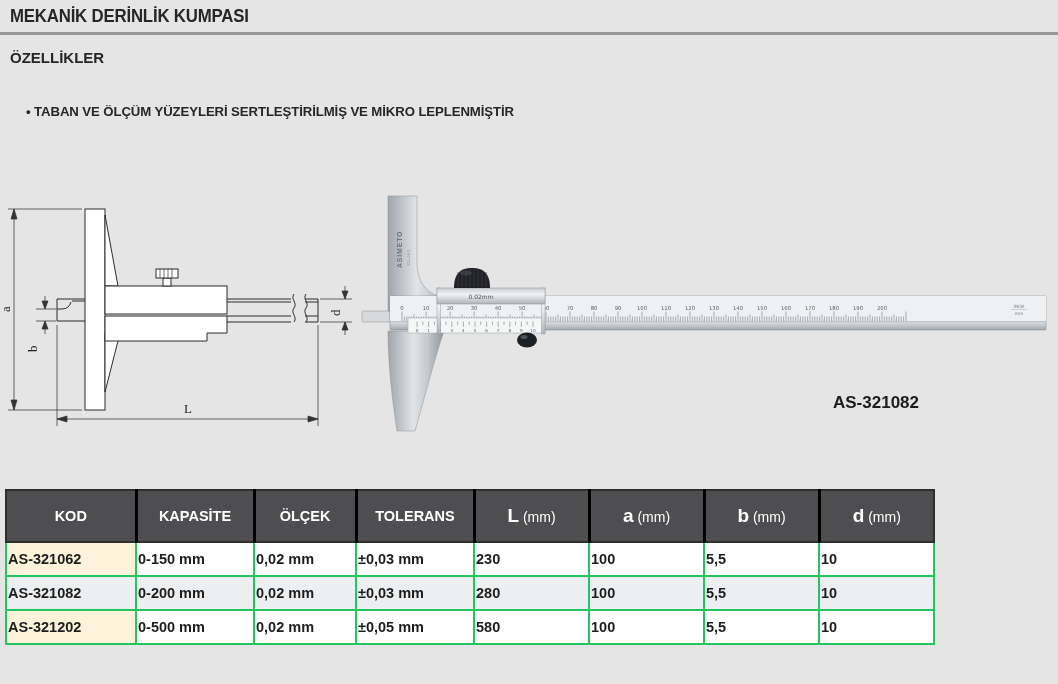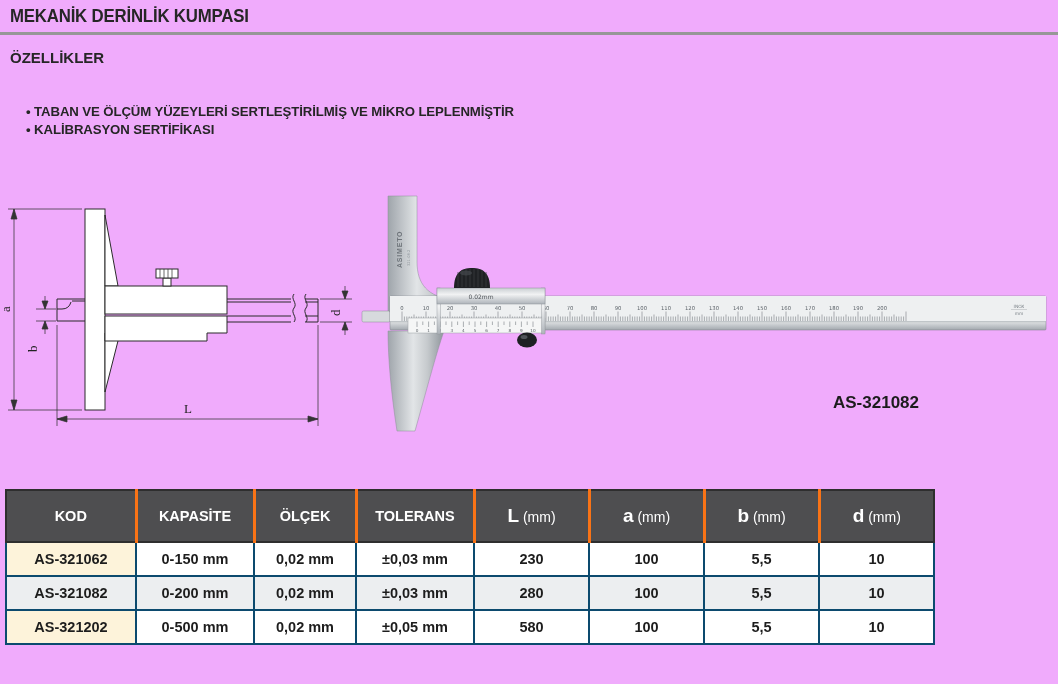--- a/index.html
+++ b/index.html
@@ -1,16 +1,16 @@
 <!DOCTYPE html>
 <html><head>
 <meta charset="utf-8">
 <style>
   html,body{margin:0;padding:0;background:#fff;}
-  #page{position:relative;width:1058px;height:684px;background:#f0abfc;overflow:hidden;
+  #page{position:relative;width:1058px;height:684px;background:#e5e5e5;overflow:hidden;
         font-family:"Liberation Sans",sans-serif;color:#2a2a2a;}
   
   #title{position:absolute;left:10px;top:6px;font-size:17.5px;font-weight:700;
          letter-spacing:-.2px;transform:scaleX(.96);transform-origin:left top;color:#262626;}
   #rule{position:absolute;left:0;top:32px;width:1058px;height:3px;background:#979797;}
   #section-title{position:absolute;left:10px;top:49px;font-size:15px;font-weight:700;color:#262626;}
   
   #features{position:absolute;left:10px;top:87px;margin:16px;padding:0;list-style:none;}
   #features li{font-size:13.2px;font-weight:700;line-height:18px;color:#262626;letter-spacing:-.1px;}
   #features li::before{content:"\2022\00a0";}
@@ -22,41 +22,40 @@
   .scalenum{font-family:"DejaVu Sans",sans-serif;font-size:5.3px;fill:#5d646a;text-anchor:middle;}
   .vernum{font-family:"DejaVu Sans",sans-serif;font-size:4.2px;fill:#5d646a;text-anchor:middle;}
   .inox{font-family:"DejaVu Sans",sans-serif;font-size:4.4px;fill:#7a8187;text-anchor:middle;}
   .resl{font-family:"DejaVu Sans",sans-serif;font-size:6px;fill:#4d5257;text-anchor:middle;}
   .brand{font-family:"Liberation Sans",sans-serif;font-size:7px;font-weight:700;fill:#6e747a;letter-spacing:.8px;}
   .model{font-family:"DejaVu Sans",sans-serif;font-size:3.6px;fill:#8d9399;}
   
   #spec-table-wrap{position:absolute;left:5px;top:489px;width:868px;}
   table#spec{border-collapse:collapse;width:928px;table-layout:fixed;border:2px solid #2e2e2e;}
   #spec thead th{background:#4e4e50;color:#fff;height:48px;font-size:14.5px;font-weight:700;
-                 border-left:3px solid #f97316;border-bottom:2px solid #2e2e2e;text-align:center;vertical-align:middle;}
+                 border-left:3px solid #000000;border-bottom:2px solid #2e2e2e;text-align:center;vertical-align:middle;}
   #spec thead th:first-child{border-left:none;}
   #spec thead th .hbig{font-size:19px;font-weight:700;}
   #spec thead th .hunit{font-size:14px;font-weight:400;}
-  #spec tbody td{height:30px;border:2px solid #0c4a6e;text-align:center;vertical-align:middle;
+  #spec tbody td{height:30px;border:2px solid #22c55e;text-align:left;vertical-align:middle;
                  font-size:14.5px;font-weight:700;color:#1d1d1d;background:#fff;}
   #spec tbody tr:nth-child(even) td{background:#eceef0;}
   #spec tbody td.kod{background:#fdf3da;}
 </style>
 </head>
 <body>
 
 <div id="page">
 
   <div id="title">MEKANİK DERİNLİK KUMPASI</div>
   <div id="rule"></div>
   <div id="section-title">ÖZELLİKLER</div>
 
   <ul id="features">
       <li>TABAN VE ÖLÇÜM YÜZEYLERİ SERTLEŞTİRİLMİŞ VE MİKRO LEPLENMİŞTİR</li>
-      <li>KALİBRASYON SERTİFİKASI</li>
     </ul>
 
   <svg id="drawing" width="360" height="250" viewBox="0 190 360 250">
     <g fill="#fff" stroke="#2b2b2b" stroke-width="1" stroke-linejoin="miter">
 
       <rect x="85" y="209" width="20" height="201"></rect>
 
       <path d="M105,215 L118,286 L105,286 Z"></path>
       <path d="M105,333 L120,333 L105,392 Z"></path>
 

